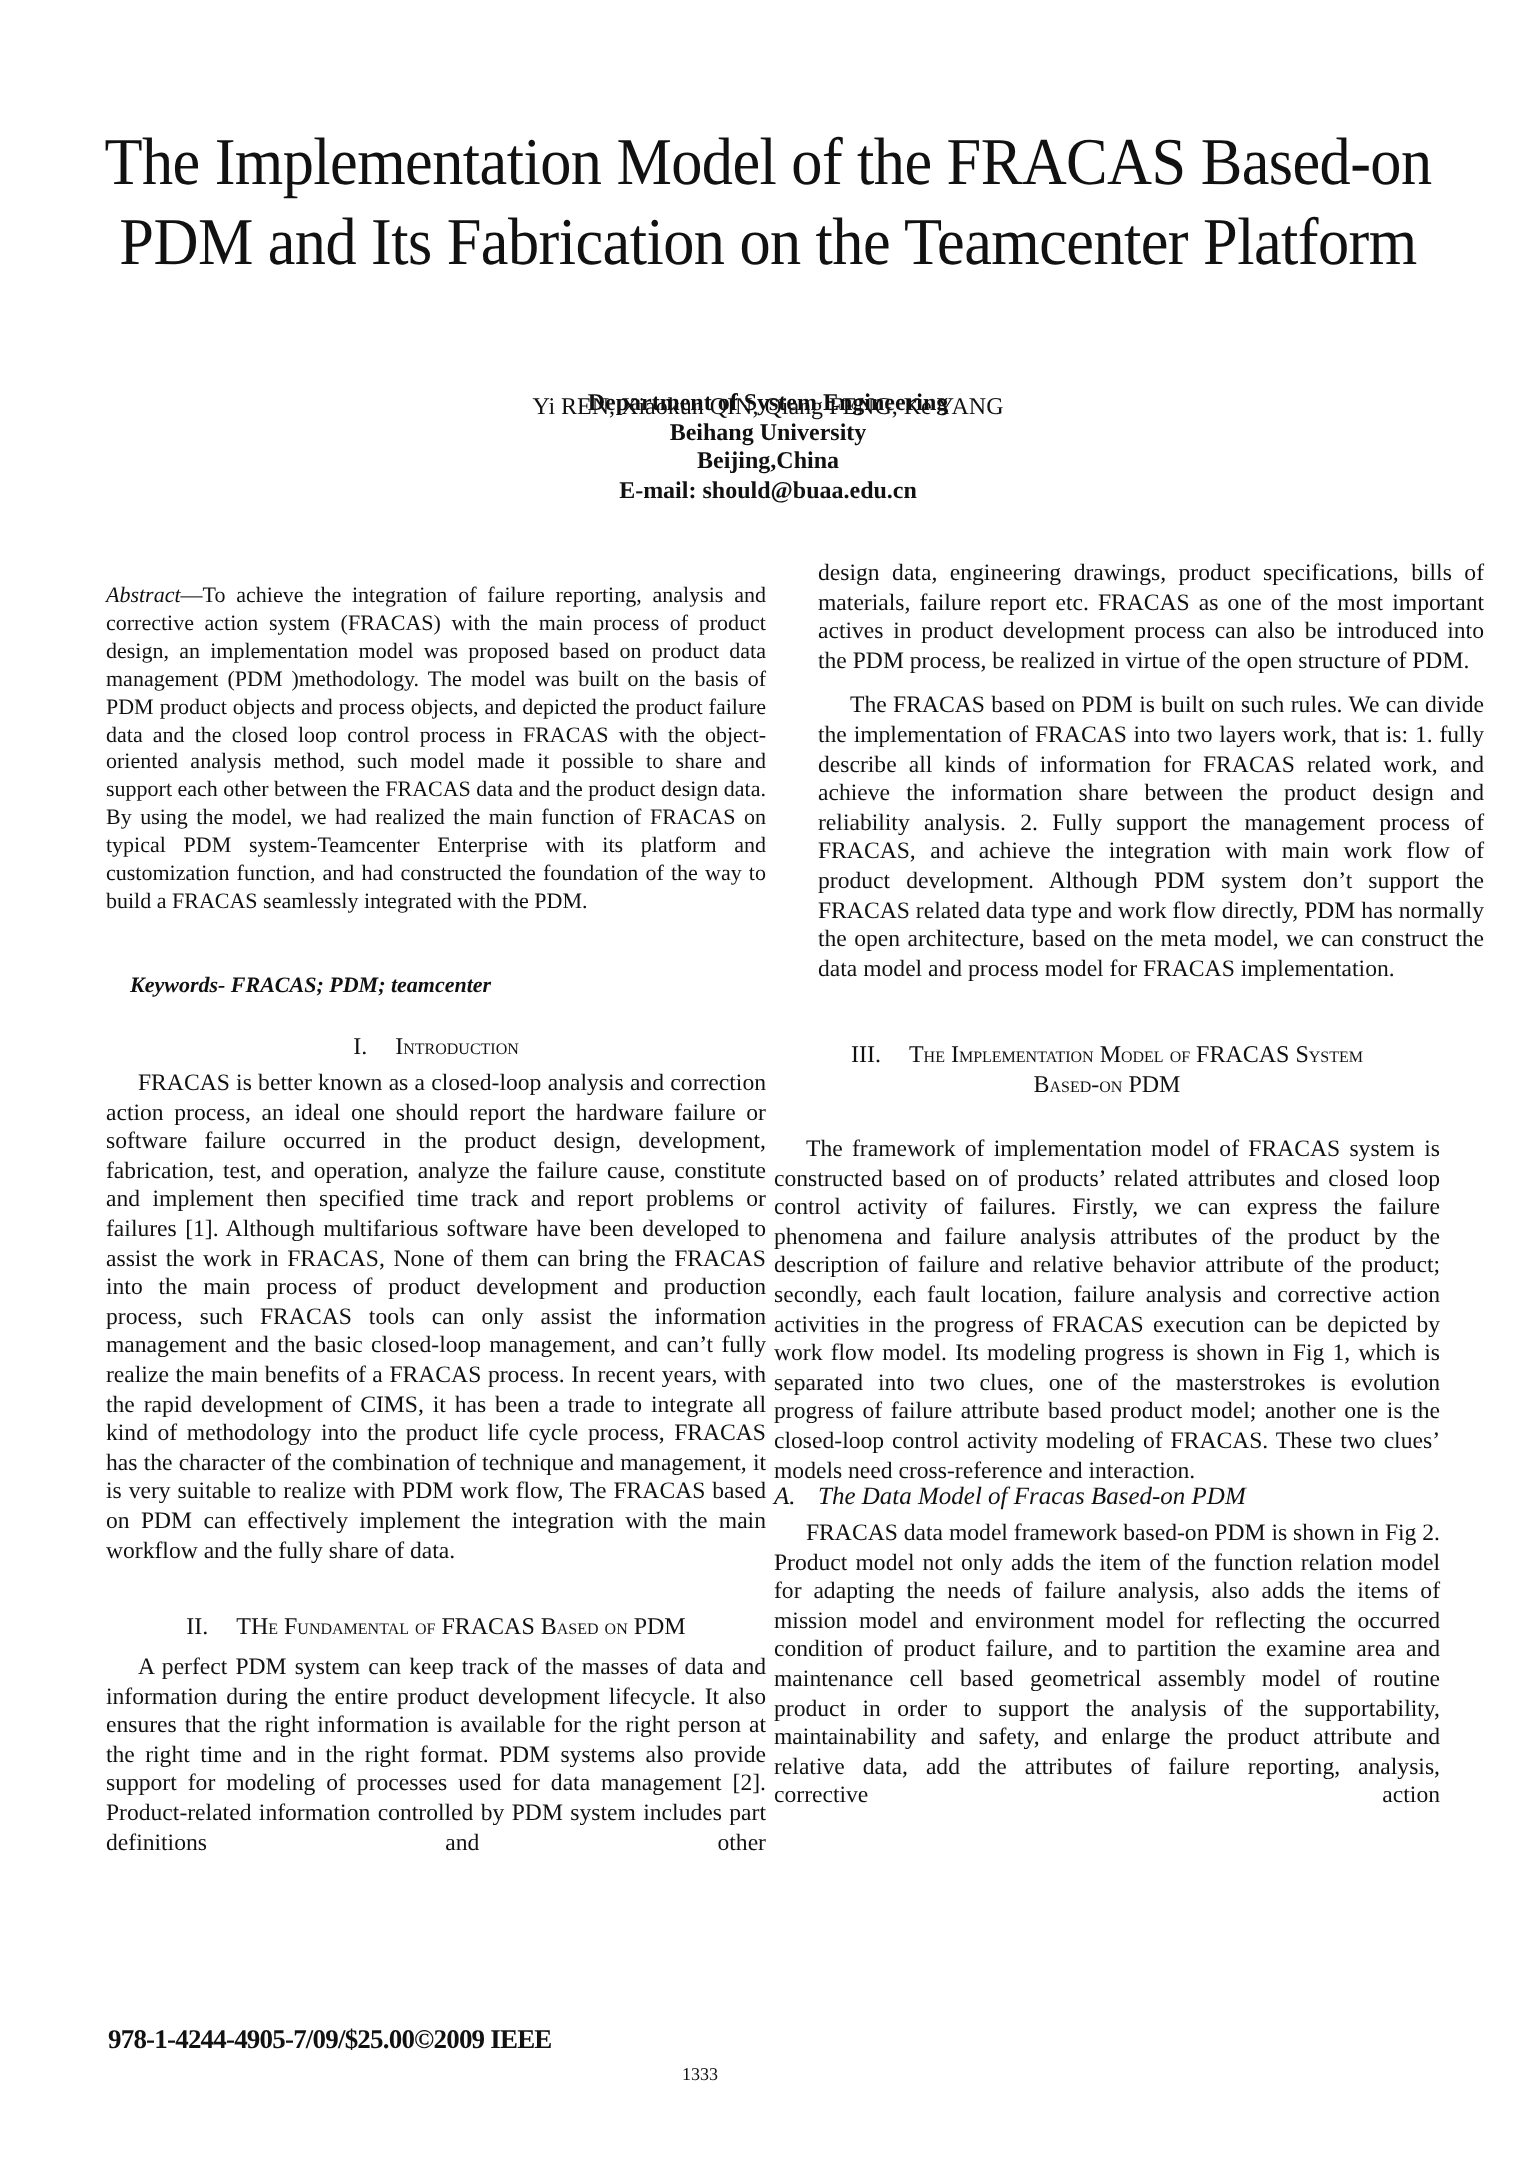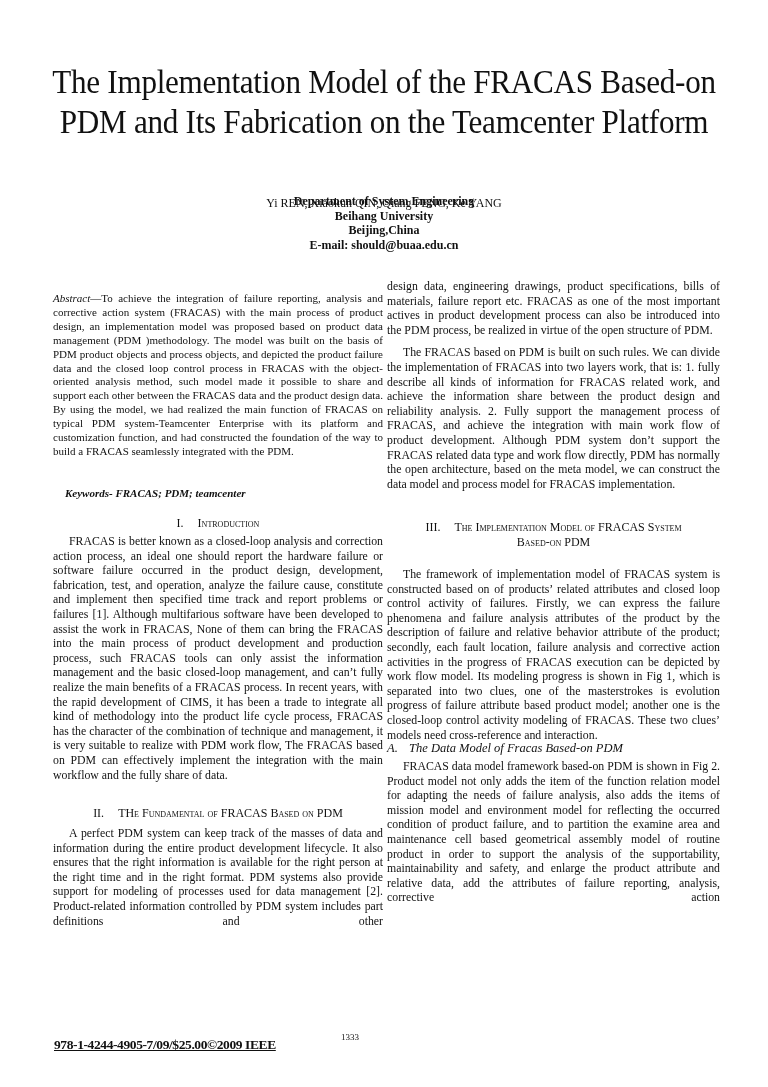--- a/index.html
+++ b/index.html
@@ -13,21 +13,21 @@
   .colR { left: 387px; width: 333px; }
   .abstract { font-weight: normal; font-size: 11px; line-height: 13.9px; text-align: justify; }
   .abstract .lead { font-style: italic; }
   .keywords { font-weight: bold; font-style: italic; font-size: 11px; padding-left: 12px; }
   .sec-h { text-align: center; font-size: 12px; line-height: 15px; }
   .sec-h .num { display: inline-block; margin-right: 14px; }
   .sc { font-variant: small-caps; }
   .para p { margin: 0; text-indent: 16px; }
   .sub-h { font-style: italic; font-size: 12.5px; }
   .sub-h .num { display: inline-block; width: 22px; }
-  .footer-id { left: 54px; top: 1037px; font-weight: bold; font-size: 13.5px; letter-spacing: -0.4px; text-decoration: underline; }
+  .footer-id { left: 54px; top: 1012px; font-weight: bold; font-size: 13.5px; letter-spacing: -0.4px; }
   .page-num { left: 0; width: 700px; text-align: center; top: 1032px; font-size: 9px; }
   .last-line-justify { text-align-last: justify; }
 </style>
 </head>
 <body>
 
 <div class="abs title">
   <div>The Implementation Model of the FRACAS Based-on</div>
   <div>PDM and Its Fabrication on the Teamcenter Platform</div>
 </div>
@@ -56,21 +56,21 @@
 </div>
 
 <div class="abs col colL sec-h" style="top:806px;">
   <span class="num">II.</span><span class="sc">THe Fundamental of FRACAS Based on PDM</span>
 </div>
 
 <div class="abs col colL para last-line-justify" style="top:826px;">
   <p>A perfect PDM system can keep track of the masses of data and information during the entire product development lifecycle. It also ensures that the right information is available for the right person at the right time and in the right format. PDM systems also provide support for modeling of processes used for data management [2]. Product-related information controlled by PDM system includes part definitions and other</p>
 </div>
 
-<div class="abs col colR para" style="top:279px;">
+<div class="abs col colR para" style="top:279px;margin-left:22px;">
   <p style="text-indent:0;">design data, engineering drawings, product specifications, bills of materials, failure report etc. FRACAS as one of the most important actives in product development process can also be introduced into the PDM process, be realized in virtue of the open structure of PDM.</p>
   <p style="margin-top:8px;">The FRACAS based on PDM is built on such rules. We can divide the implementation of FRACAS into two layers work, that is: 1. fully describe all kinds of information for FRACAS related work, and achieve the information share between the product design and reliability analysis. 2. Fully support the management process of FRACAS, and achieve the integration with main work flow of product development. Although PDM system don’t support the FRACAS related data type and work flow directly, PDM has normally the open architecture, based on the meta model, we can construct the data model and process model for FRACAS implementation.</p>
 </div>
 
 <div class="abs col colR sec-h" style="top:520px;">
   <div><span class="num">III.</span><span class="sc">The Implementation Model of FRACAS System</span></div>
   <div class="sc">Based-on PDM</div>
 </div>
 
 <div class="abs col colR para" style="top:567px;">

